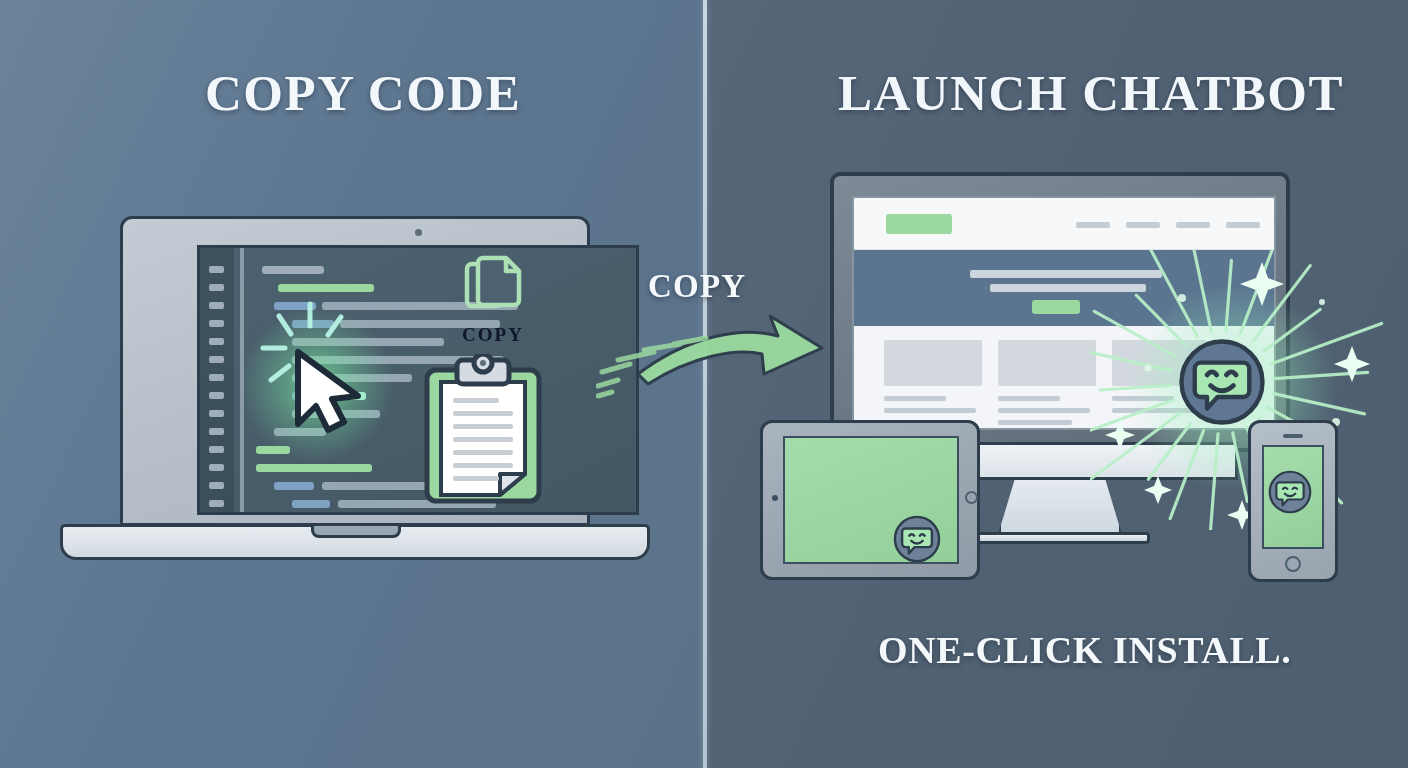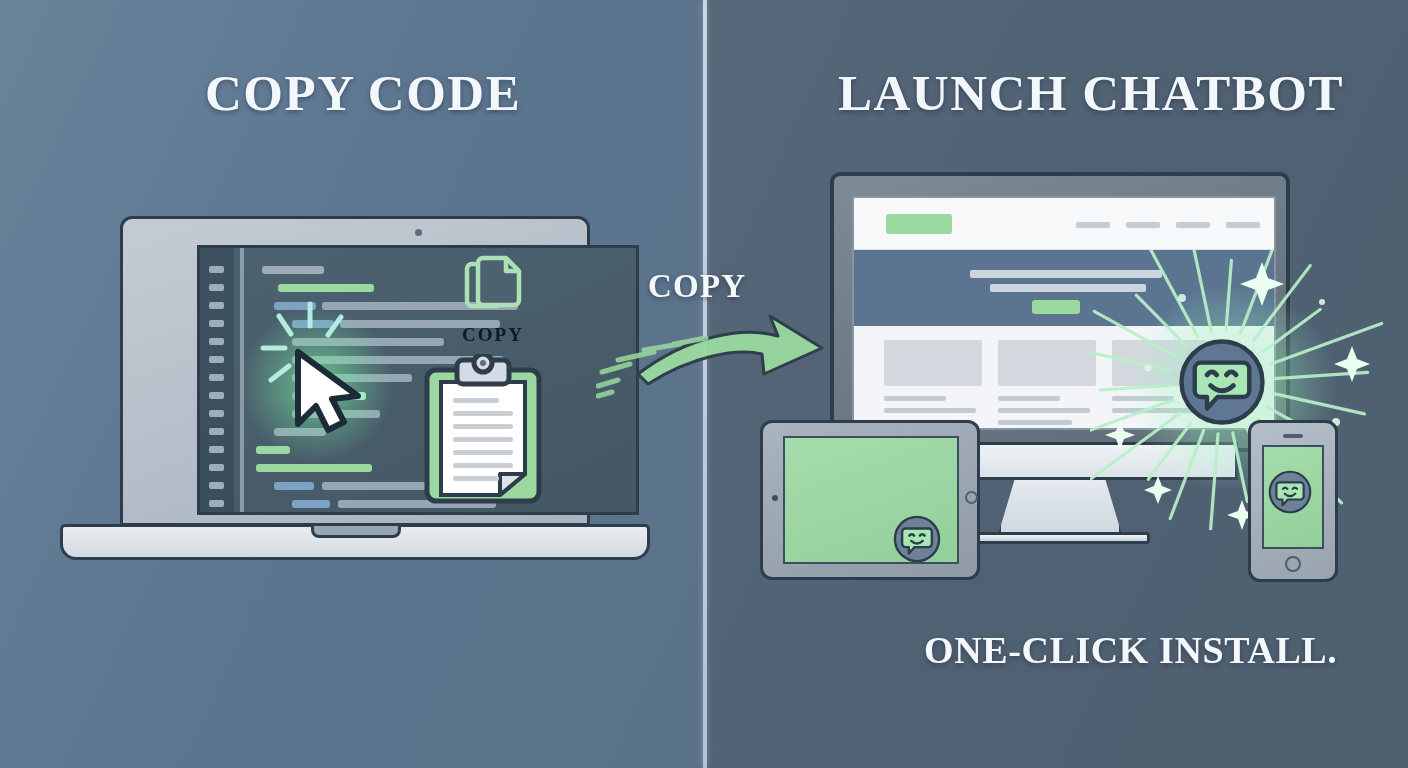--- a/index.html
+++ b/index.html
@@ -33,21 +33,21 @@
     white-space:nowrap;
   }
   #title-left { left:205px; top:64px; font-size:51px; }
   #title-right { left:838px; top:64px; font-size:51px; }
 
   .tagline {
     position:absolute; color:#f4f8fb; font-weight:bold; font-size:38px;
     letter-spacing:.6px; text-shadow:0 2px 5px rgba(20,30,45,.45);
     white-space:nowrap;
   }
-  #tag-1 { left:924px; top:628px; }
+  #tag-1 { left:878px; top:628px; }
   #tag-2 { left:845px; top:672px; }
 
   #paste-label {
     position:absolute; left:648px; top:268px; font-size:33px; font-weight:bold;
     color:#f4f8fb; letter-spacing:1.2px; text-shadow:0 2px 5px rgba(20,30,45,.5);
   }
 
   
   #laptop { position:absolute; left:60px; top:216px; width:590px; height:360px; }
   .lap-lid {

